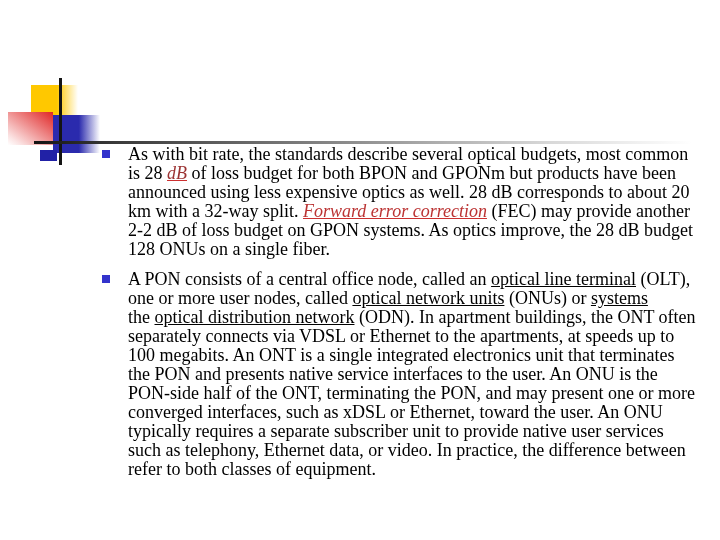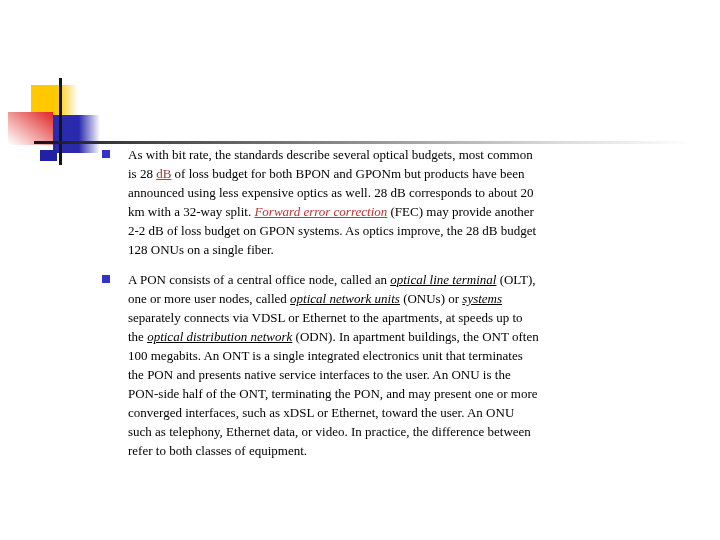--- a/index.html
+++ b/index.html
@@ -41,48 +41,48 @@
     left: 34px; top: 141px; width: 686px; height: 3px;
     background: linear-gradient(to right, var(--c-decor-line, #141414) 0%, #3a3a3a 12%, #8a8a8a 45%, #d8d8d8 75%, #ffffff 96%);
   }
 
   
   .content {
     position: absolute;
     left: 102px; top: 145px;
     width: 606px;
     color: var(--c-text, #000);
-    font-size: 13px;
+    font-size: 18px;
     line-height: 19px;
   }
   .bullet-item { display: flex; align-items: flex-start; }
   .bullet-item + .bullet-item { margin-top: 11px; }
   .bullet {
     flex: none;
     width: 8px; height: 8px;
     margin-top: 5px; margin-right: 18px;
     background: var(--c-bullet, #3333cc);
   }
   .para { flex: 1 1 auto; min-width: 0; }
   .line { white-space: pre; }
 
   .seg-n  { }
   .seg-ru {
     color: var(--c-red-term, #9c3333);
     text-decoration: underline;
     text-decoration-color: var(--c-underline-red, #cc3030);
+    font-style: italic;
   }
   .seg-riu {
     color: var(--c-red-link, #bb3333);
     font-style: italic;
     text-decoration: underline;
     text-decoration-color: var(--c-underline-red, #cc3030);
   }
   .seg-iu {
-    font-style: italic;
     text-decoration: underline;
   }
 </style>
 </head>
 <body>
 
 <div class="slide">
 
   <div class="decor decor-yellow"></div>
   <div class="decor decor-red"></div>
@@ -103,25 +103,26 @@
           <div class="line"><span class="seg-n">2-2 dB of loss budget on GPON systems. As optics improve, the 28 dB budget</span></div>
           <div class="line"><span class="seg-n">128 ONUs on a single fiber.</span></div>
         </div>
     </div>
 
     <div class="bullet-item">
       <span class="bullet"></span>
       <div class="para">
           <div class="line"><span class="seg-n">A PON consists of a central office node, called an </span><span class="seg-iu">optical line terminal</span><span class="seg-n"> (OLT),</span></div>
           <div class="line"><span class="seg-n">one or more user nodes, called </span><span class="seg-iu">optical network units</span><span class="seg-n"> (ONUs) or </span><span class="seg-iu">systems</span></div>
+          <div class="line"><span class="seg-n">the </span><span class="seg-iu">optical distribution network</span><span class="seg-n"> (ODN). In apartment buildings, the ONT often</span></div>
           <div class="line"><span class="seg-n">separately connects via VDSL or Ethernet to the apartments, at speeds up to</span></div>
-          <div class="line"><span class="seg-n">the </span><span class="seg-iu">optical distribution network</span><span class="seg-n"> (ODN). In apartment buildings, the ONT often</span></div>
           <div class="line"><span class="seg-n">100 megabits. An ONT is a single integrated electronics unit that terminates</span></div>
           <div class="line"><span class="seg-n">the PON and presents native service interfaces to the user. An ONU is the</span></div>
           <div class="line"><span class="seg-n">PON-side half of the ONT, terminating the PON, and may present one or more</span></div>
           <div class="line"><span class="seg-n">converged interfaces, such as xDSL or Ethernet, toward the user. An ONU</span></div>
+          <div class="line"><span class="seg-n">typically requires a separate subscriber unit to provide native user services</span></div>
           <div class="line"><span class="seg-n">such as telephony, Ethernet data, or video. In practice, the difference between</span></div>
           <div class="line"><span class="seg-n">refer to both classes of equipment.</span></div>
         </div>
     </div>
 
   </div>
 </div>
 
 </body></html>

